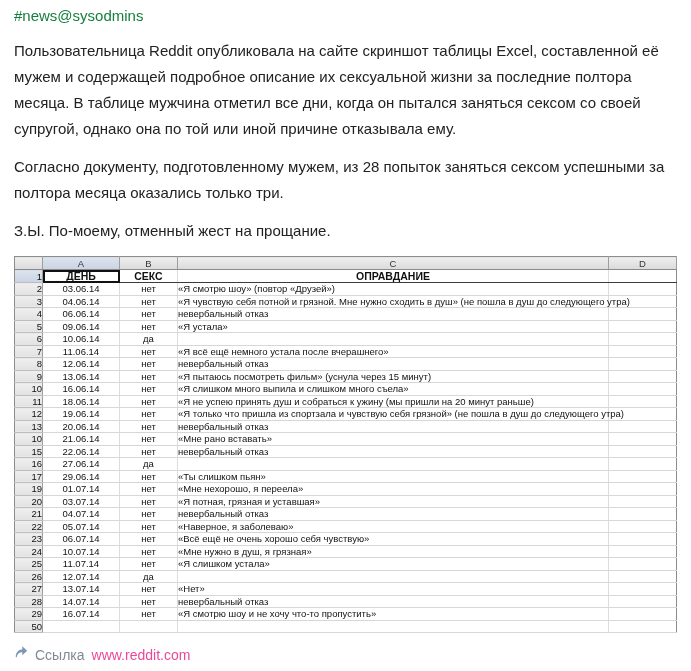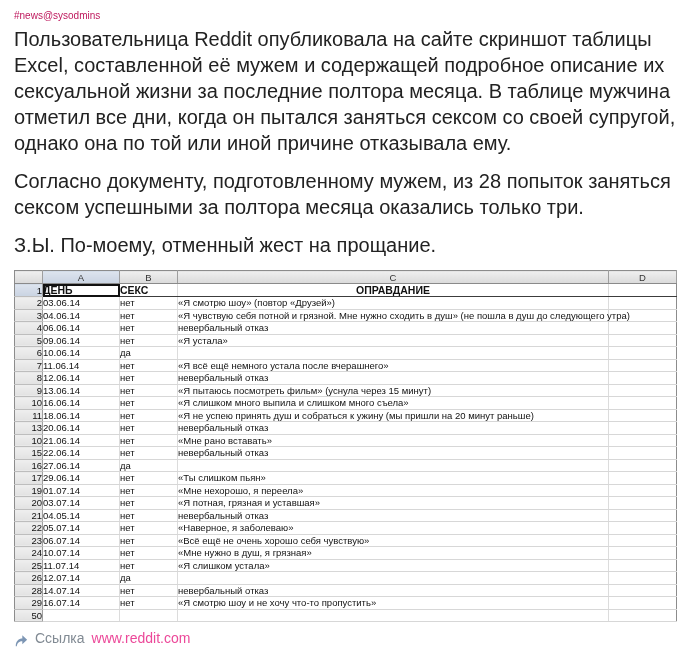--- a/index.html
+++ b/index.html
@@ -3,25 +3,25 @@
 <meta charset="utf-8">
 <style>
   html,body{margin:0;padding:0;background:#ffffff;}
   body{
     width:691px;height:671px;overflow:hidden;
     font-family:"Liberation Sans","DejaVu Sans",sans-serif;
     color:#222222;
   }
   .post{padding:6px 14px 0 14px;}
   .hashtag{
-    display:block;color:#be185d;text-decoration:none;
-    font-size:10px;line-height:20px;margin-bottom:0;cursor:pointer;
+    display:block;color:#15803d;text-decoration:none;
+    font-size:15px;line-height:20px;margin-bottom:12px;cursor:pointer;
   }
   .para{
-    margin:0 0 12px 0;font-size:20px;line-height:26px;color:#222222;
+    margin:0 0 12px 0;font-size:15px;line-height:26px;color:#222222;
     width:663px;
   }
   
   .sheet{width:663px;margin:0 0 5px 0;}
   table.grid{
     border-collapse:collapse;table-layout:fixed;width:662px;
     font-family:"Liberation Sans","DejaVu Sans",sans-serif;
     border:1px solid #8c8c8c;
   }
   table.grid td, table.grid th{
@@ -38,33 +38,33 @@
   tr.letters th.selhdr{background:linear-gradient(#dde4ee,#c9d3e2);}
   
   td.gutter{
     background:linear-gradient(#efefef,#e2e2e2);
     border-right:1px solid #9e9e9e;border-bottom:1px solid #bdbdbd;
     text-align:right;padding-right:4px;color:#333;font-size:9px;
   }
   td.gutter.selhdr{background:linear-gradient(#dde4ee,#c9d3e2);}
   
   td.c{border-right:1px solid #dcdcdc;border-bottom:1px solid #d7d7d7;background:#fff;}
-  td.ca,td.cb{text-align:left;}
+  td.ca,td.cb{text-align:center;}
   td.cc{text-align:left;padding-left:4px;white-space:nowrap;}
   td.cd{border-right:none;}
   
   tr.hdr1 td.c{
     font-weight:bold;font-size:10.5px;
     border-bottom:1px solid #3c3c3c;height:13px;
   }
   td.selcell{outline:2px solid #111;outline-offset:-2px;}
   
   .attach{
-    display:flex;align-items:flex-end;gap:7px;
-    margin-top:6px;font-size:14px;line-height:20px;
+    display:flex;align-items:flex-start;gap:7px;
+    margin-top:12px;font-size:14px;line-height:20px;
   }
   .attach .lbl{color:#818a93;}
   .attach a{color:#ec4899;text-decoration:none;cursor:pointer;}
   .aicon{display:inline-flex;width:14px;height:14px;align-items:center;justify-content:center;}
 </style>
 </head>
 <body>
 
 <div class="post">
 
@@ -162,20 +162,27 @@
             <td class="c cd"></td>
           </tr>
           <tr>
             <td class="gutter">11</td>
             <td class="c ca">18.06.14</td>
             <td class="c cb">нет</td>
             <td class="c cc">«Я не успею принять душ и собраться к ужину (мы пришли на 20 минут раньше)</td>
             <td class="c cd"></td>
           </tr>
           <tr>
+            <td class="gutter">12</td>
+            <td class="c ca">19.06.14</td>
+            <td class="c cb">нет</td>
+            <td class="c cc">«Я только что пришла из спортзала и чувствую себя грязной» (не пошла в душ до следующего утра)</td>
+            <td class="c cd"></td>
+          </tr>
+          <tr>
             <td class="gutter">13</td>
             <td class="c ca">20.06.14</td>
             <td class="c cb">нет</td>
             <td class="c cc">невербальный отказ</td>
             <td class="c cd"></td>
           </tr>
           <tr>
             <td class="gutter">10</td>
             <td class="c ca">21.06.14</td>
             <td class="c cb">нет</td>
@@ -212,21 +219,21 @@
           </tr>
           <tr>
             <td class="gutter">20</td>
             <td class="c ca">03.07.14</td>
             <td class="c cb">нет</td>
             <td class="c cc">«Я потная, грязная и уставшая»</td>
             <td class="c cd"></td>
           </tr>
           <tr>
             <td class="gutter">21</td>
-            <td class="c ca">04.05.14</td>
+            <td class="c ca">04.07.14</td>
             <td class="c cb">нет</td>
             <td class="c cc">невербальный отказ</td>
             <td class="c cd"></td>
           </tr>
           <tr>
             <td class="gutter">22</td>
             <td class="c ca">05.07.14</td>
             <td class="c cb">нет</td>
             <td class="c cc">«Наверное, я заболеваю»</td>
             <td class="c cd"></td>
@@ -250,20 +257,27 @@
             <td class="c ca">11.07.14</td>
             <td class="c cb">нет</td>
             <td class="c cc">«Я слишком устала»</td>
             <td class="c cd"></td>
           </tr>
           <tr>
             <td class="gutter">26</td>
             <td class="c ca">12.07.14</td>
             <td class="c cb">да</td>
             <td class="c cc"></td>
+            <td class="c cd"></td>
+          </tr>
+          <tr>
+            <td class="gutter">27</td>
+            <td class="c ca">13.07.14</td>
+            <td class="c cb">нет</td>
+            <td class="c cc">«Нет»</td>
             <td class="c cd"></td>
           </tr>
           <tr>
             <td class="gutter">28</td>
             <td class="c ca">14.07.14</td>
             <td class="c cb">нет</td>
             <td class="c cc">невербальный отказ</td>
             <td class="c cd"></td>
           </tr>
           <tr>

